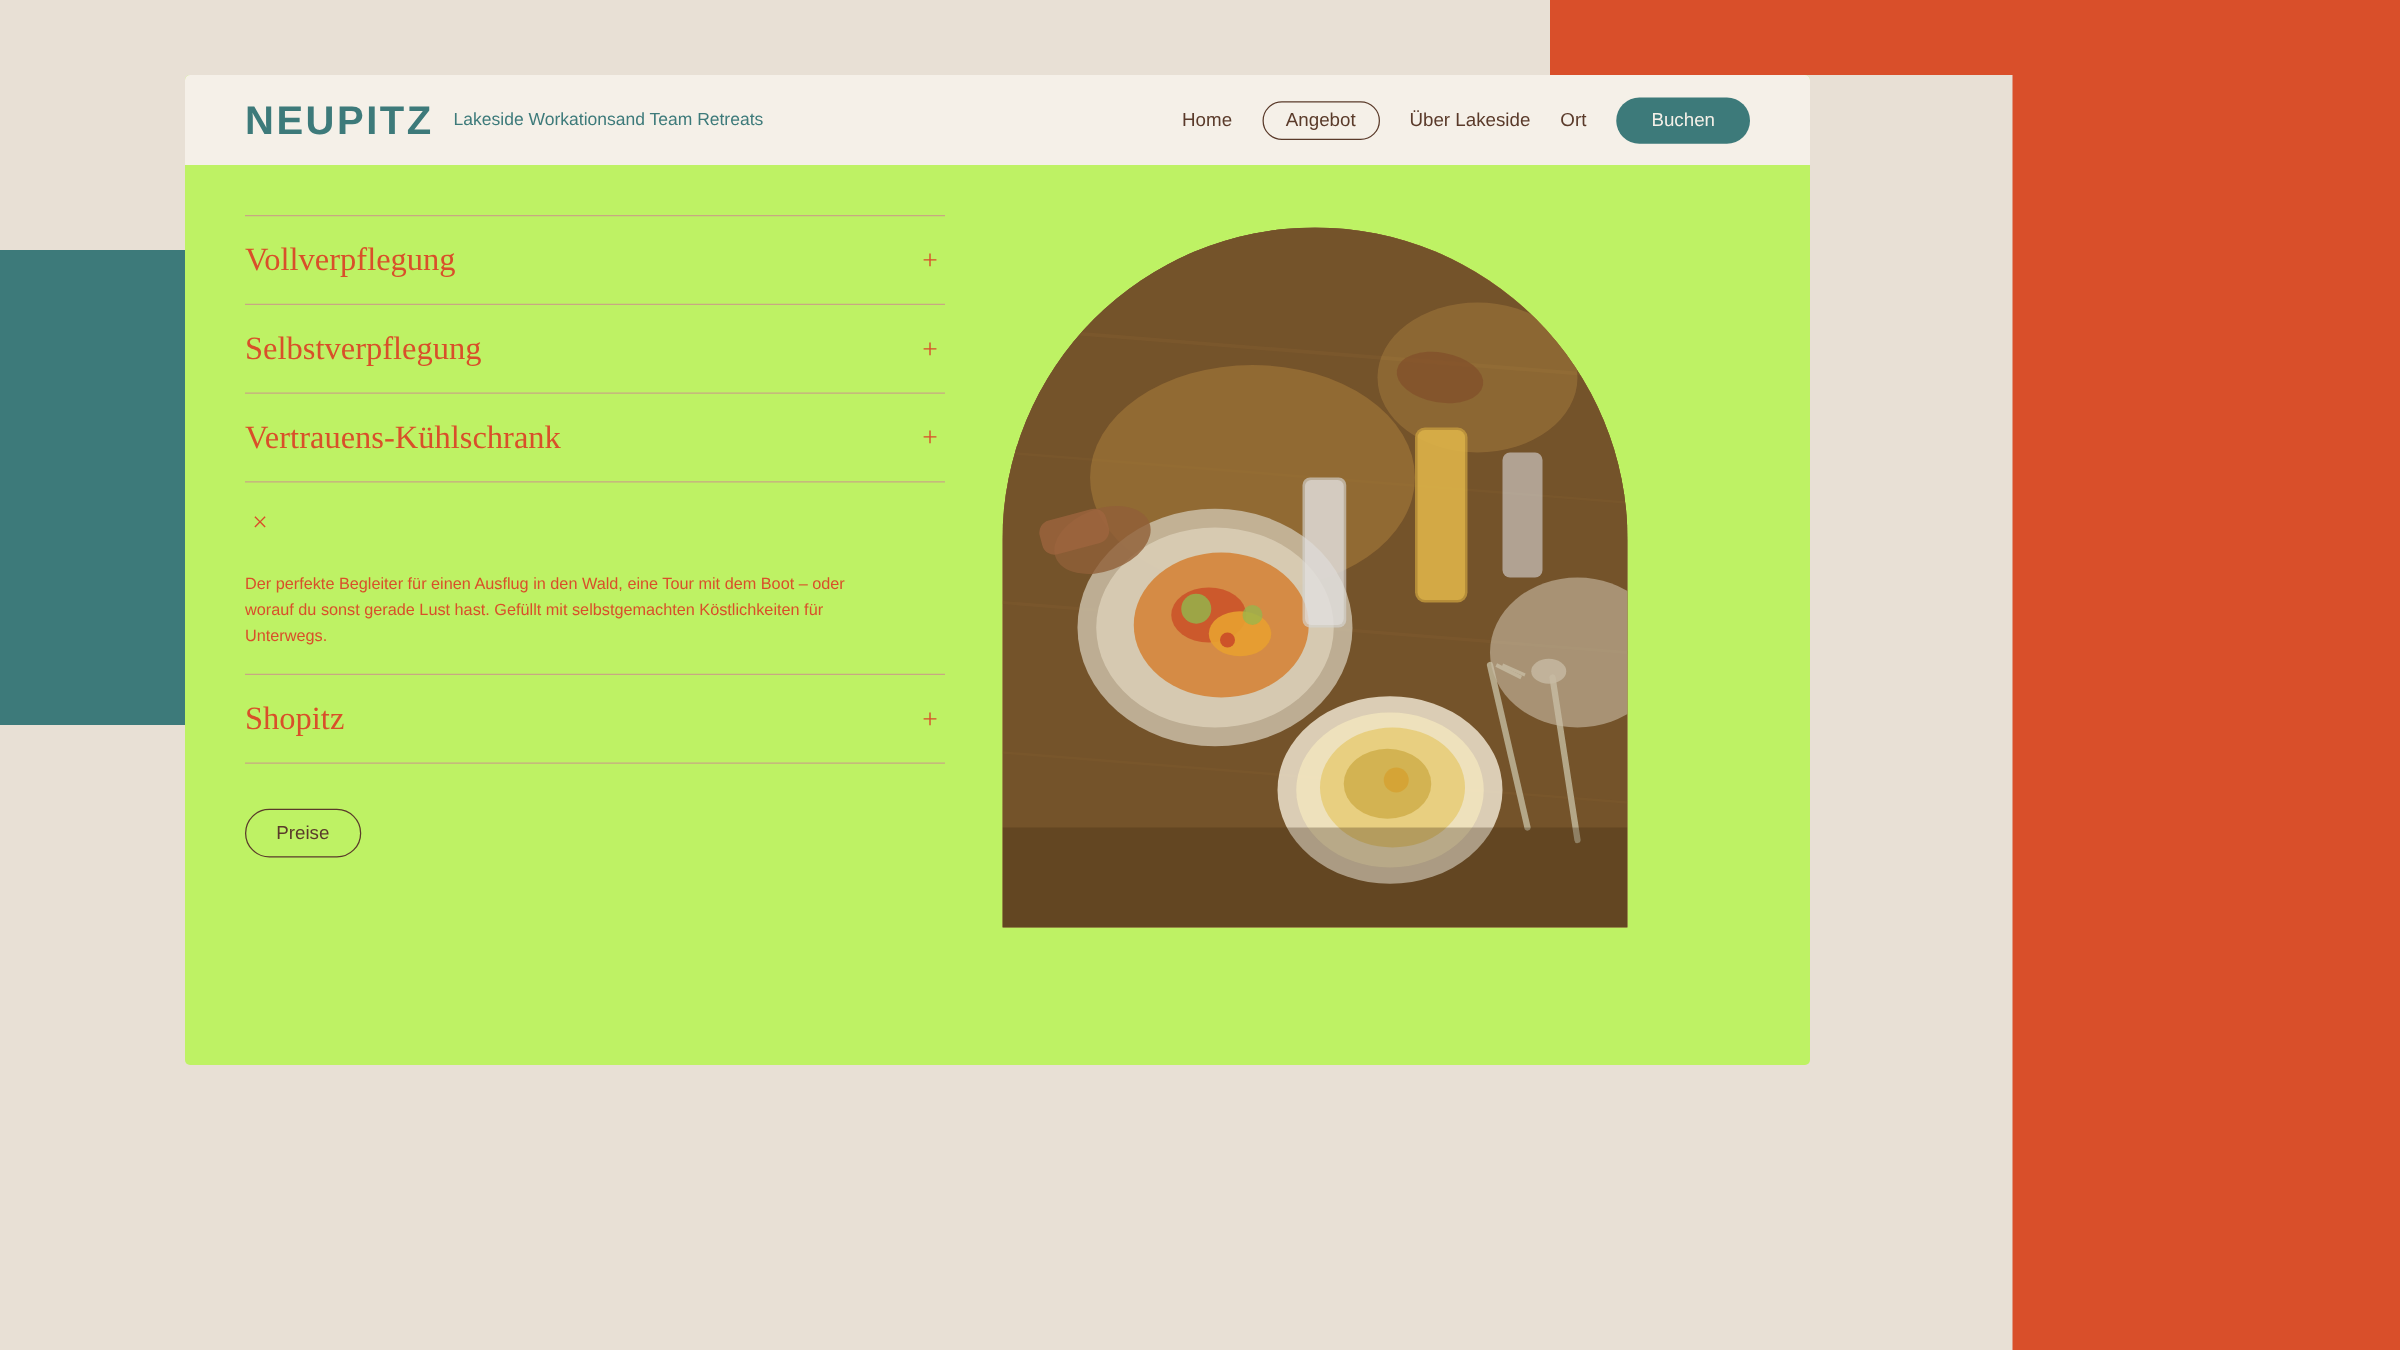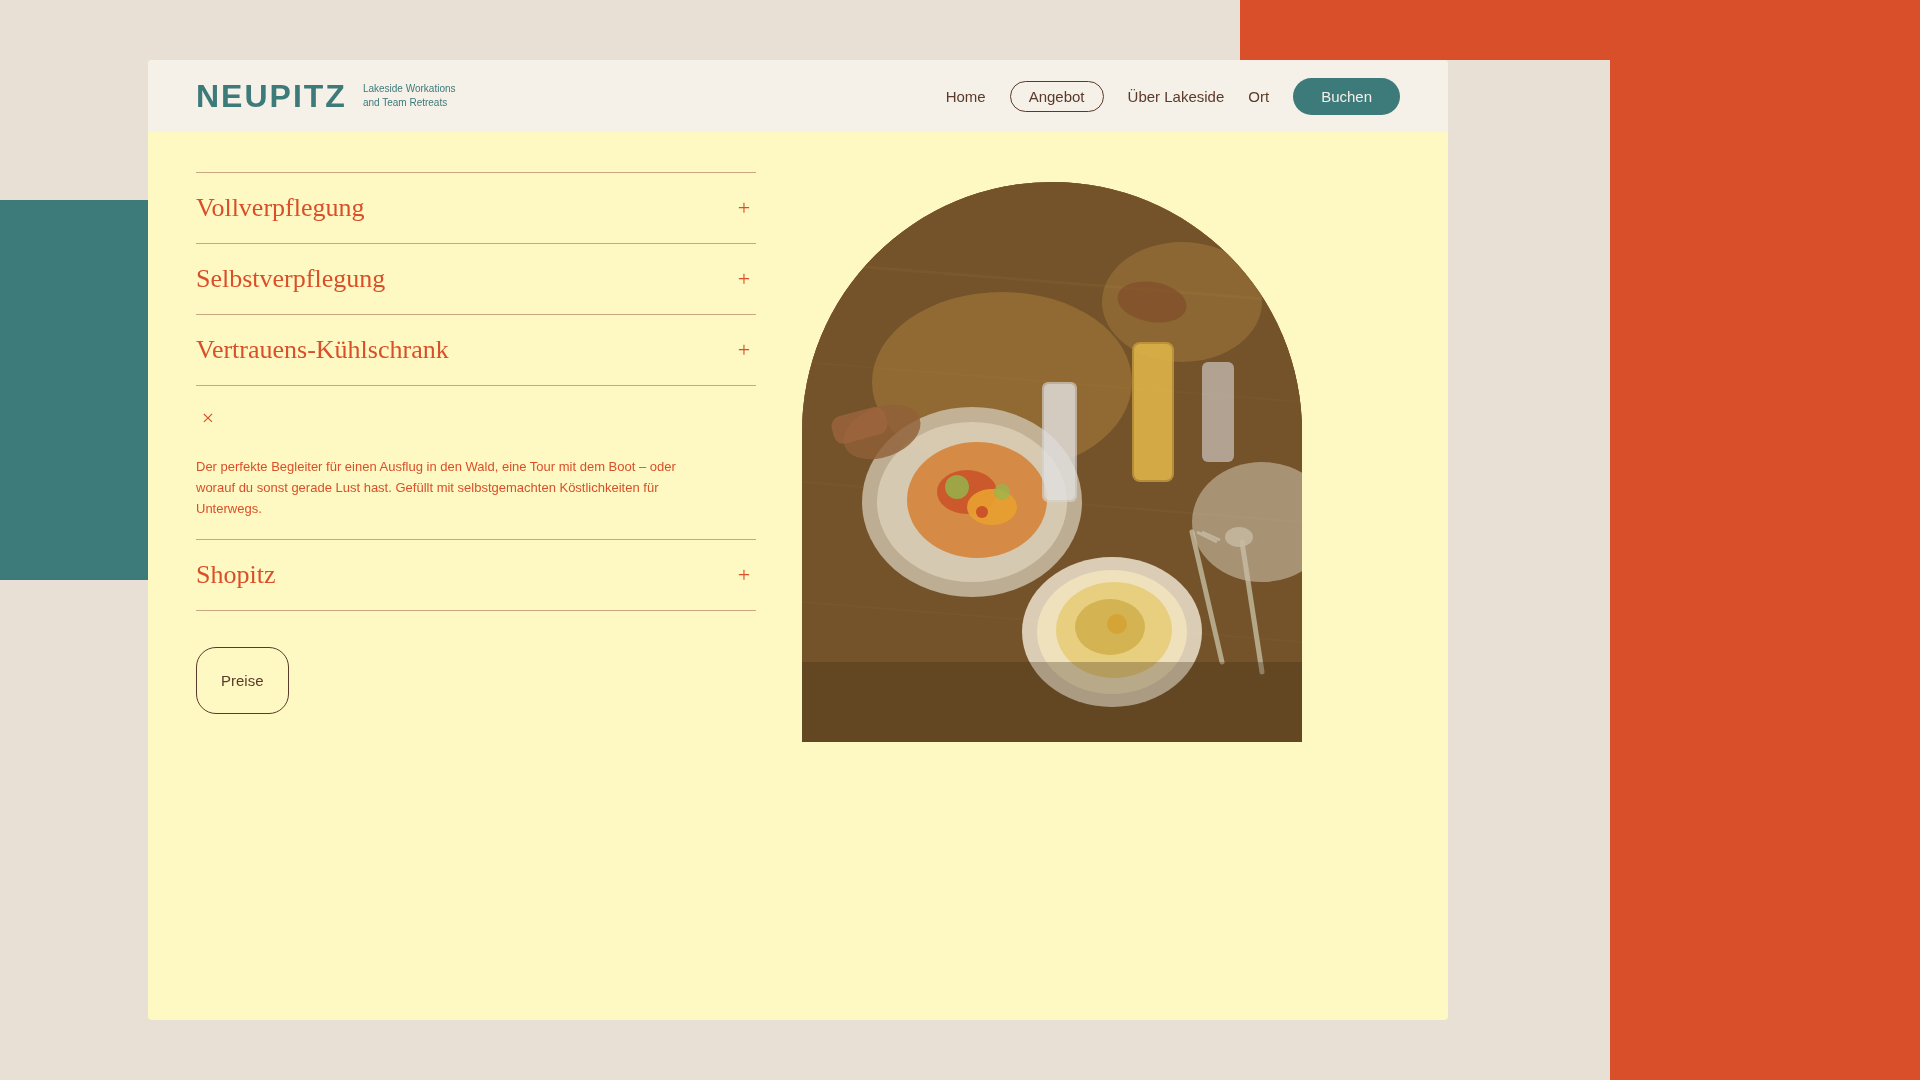--- a/index.html
+++ b/index.html
@@ -44,22 +44,22 @@
       background-color: #d94f2a;
       z-index: 0;
     }
 
     
     .main-container {
       position: absolute;
       left: 148px;
       top: 60px;
       width: 1300px;
-      height: 960px;
-      background-color: #fef9c3;
+      height: 792px;
+      background-color: #bef264;
       border-radius: 4px;
       z-index: 1;
       overflow: hidden;
     }
 
     
     .navbar {
       display: flex;
       align-items: center;
       justify-content: space-between;
@@ -79,22 +79,22 @@
       font-family: 'Arial Black', Arial, sans-serif;
       font-size: 32px;
       font-weight: 900;
       color: #3d7a7a;
       letter-spacing: 2px;
       text-transform: uppercase;
     }
 
     .logo-tagline {
       display: flex;
-      flex-direction: column;
-      font-size: 10px;
+      flex-direction: row;
+      font-size: 14px;
       color: #3d7a7a;
       line-height: 1.4;
       font-family: Arial, sans-serif;
     }
 
     .nav-links {
       display: flex;
       align-items: center;
       gap: 24px;
     }
@@ -181,21 +181,21 @@
       color: #d94f2a;
       line-height: 1.6;
       font-family: Arial, sans-serif;
       max-width: 480px;
     }
 
     .preise-btn {
       margin-top: 36px;
       border: 1.5px solid #5a3a2a;
       border-radius: 20px;
-      padding: 24px 24px;
+      padding: 10px 24px;
       background: transparent;
       color: #5a3a2a;
       font-size: 15px;
       cursor: pointer;
       font-family: Arial, sans-serif;
       display: inline-block;
       width: fit-content;
     }
 
     

